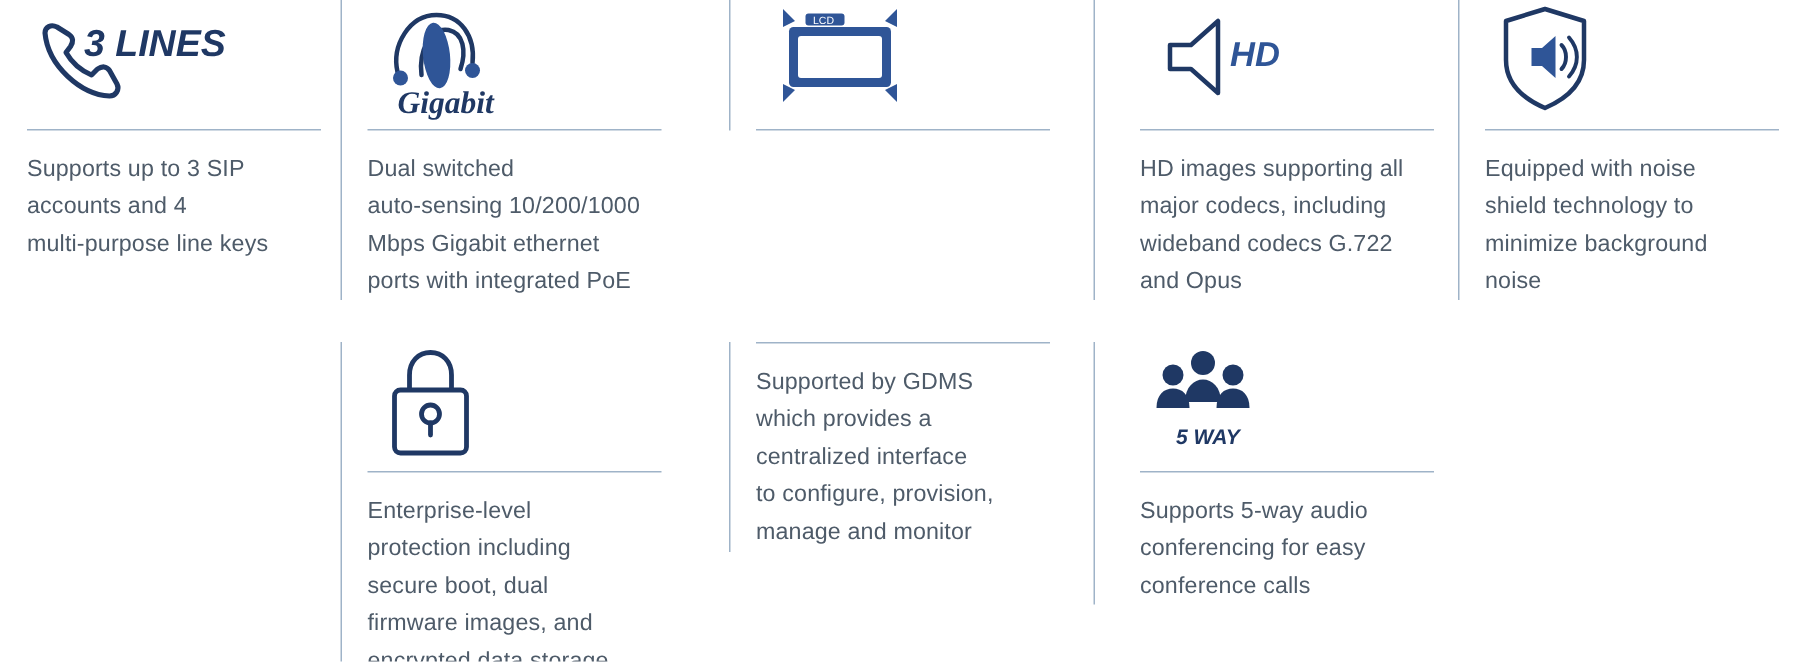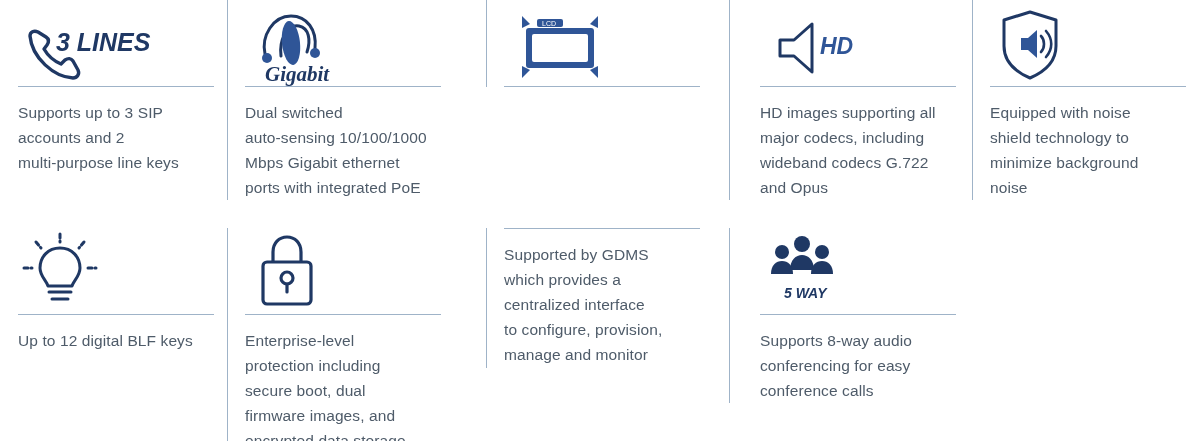--- a/index.html
+++ b/index.html
@@ -20,21 +20,21 @@
   }
 
   .feature {
     position: absolute;
     width: 240px;
   }
 
   .icon-area {
     height: 86px;
     display: flex;
-    align-items: flex-end;
+    align-items: flex-start;
     padding-left: 18px;
   }
 
   .divider {
     height: 1px;
     background: #9fb3c8;
     width: 196px;
     margin-left: 18px;
   }
 
@@ -119,41 +119,41 @@
     <div class="icon-area">
       <svg width="200" height="72" viewBox="0 0 200 72">
         <g class="navy" stroke-width="3.4" stroke-linecap="round" stroke-linejoin="round">
           <path d="M12 22 C12 18 16 16 20 18 L28 23 C31 25 31 28 29 31 L26 35 C30 42 36 47 43 50 L47 46 C50 44 53 44 55 47 L60 56 C62 60 59 64 55 64 C36 63 14 44 12 22 Z"></path>
         </g>
         <text class="lines-text" x="38" y="37">3 LINES</text>
       </svg>
     </div>
     <div class="divider"></div>
     <div class="feature-text">Supports up to 3 SIP
-accounts and 2
+accounts and 4
 multi-purpose line keys</div>
   </div>
 
   <div class="feature row1 c1">
     <div class="vrule"></div>
     <div class="icon-area">
       <svg width="200" height="80" viewBox="0 0 200 80">
         <g class="navy" stroke-width="3" stroke-linecap="round">
           <path d="M20 48 C16 30 28 10 46 10 C62 10 72 24 70 42"></path>
           <path d="M36 50 C34 34 42 18 54 20 C64 22 66 34 62 46"></path>
           <ellipse cx="46" cy="37" rx="9" ry="22" transform="rotate(-6 46 37)" fill="#2f5597" stroke="none"></ellipse>
           <circle cx="22" cy="52" r="5" fill="#2f5597" stroke="none"></circle>
           <circle cx="70" cy="47" r="5" fill="#2f5597" stroke="none"></circle>
         </g>
         <text class="gig-text" x="20" y="75">Gigabit</text>
       </svg>
     </div>
     <div class="divider"></div>
     <div class="feature-text">Dual switched
-auto-sensing 10/100/1000
+auto-sensing 10/200/1000
 Mbps Gigabit ethernet
 ports with integrated PoE</div>
   </div>
 
   <div class="feature row1 c2">
     <div class="vrule"></div>
     <div class="icon-area">
       <svg width="200" height="76" viewBox="0 0 200 76">
         <rect x="22" y="18" width="68" height="40" rx="3" fill="#2f5597"></rect>
         <rect x="28" y="24" width="56" height="28" rx="2" fill="#ffffff"></rect>
@@ -199,38 +199,20 @@
         </g>
       </svg>
     </div>
     <div class="divider"></div>
     <div class="feature-text">Equipped with noise
 shield technology to
 minimize background
 noise</div>
   </div>
 
-  <div class="feature row2 c0">
-    <div class="icon-area">
-      <svg width="200" height="84" viewBox="0 0 200 84">
-        <g class="navy" stroke-width="3" stroke-linecap="round" stroke-linejoin="round">
-          <path d="M42 18 C54 18 62 27 62 38 C62 46 56 50 54 56 L30 56 C28 50 22 46 22 38 C22 27 30 18 42 18 Z"></path>
-          <path d="M31 62 L53 62"></path>
-          <path d="M34 69 L50 69"></path>
-          <path d="M42 4 L42 12" stroke-dasharray="4 3"></path>
-          <path d="M18 12 L23 18" stroke-dasharray="4 3"></path>
-          <path d="M66 12 L61 18" stroke-dasharray="4 3"></path>
-          <path d="M6 38 L14 38" stroke-dasharray="4 3"></path>
-          <path d="M70 38 L78 38" stroke-dasharray="4 3"></path>
-        </g>
-      </svg>
-    </div>
-    <div class="divider"></div>
-    <div class="feature-text">Up to 12 digital BLF keys</div>
-  </div>
 
   <div class="feature row2 c1">
     <div class="vrule"></div>
     <div class="icon-area">
       <svg width="200" height="84" viewBox="0 0 200 84">
         <g class="navy" stroke-width="3.2" stroke-linejoin="round">
           <rect x="18" y="32" width="48" height="42" rx="4"></rect>
           <path d="M28 32 L28 22 C28 13 34 7 42 7 C50 7 56 13 56 22 L56 32" fill="none"></path>
           <circle cx="42" cy="48" r="6"></circle>
           <path d="M42 54 L42 62" stroke-linecap="round"></path>
@@ -264,18 +246,18 @@
           <path d="M30 40 C30 30 36 25 42 25 C48 25 54 30 54 40 Z"></path>
           <circle cx="22" cy="22" r="7"></circle>
           <path d="M11 44 C11 35 16 31 22 31 C28 31 33 35 33 44 Z"></path>
           <circle cx="62" cy="22" r="7"></circle>
           <path d="M51 44 C51 35 56 31 62 31 C68 31 73 35 73 44 Z"></path>
         </g>
         <text class="way-text" x="24" y="68">5 WAY</text>
       </svg>
     </div>
     <div class="divider"></div>
-    <div class="feature-text">Supports 8-way audio
+    <div class="feature-text">Supports 5-way audio
 conferencing for easy
 conference calls</div>
   </div>
 
 </div>
 
 </body></html>

